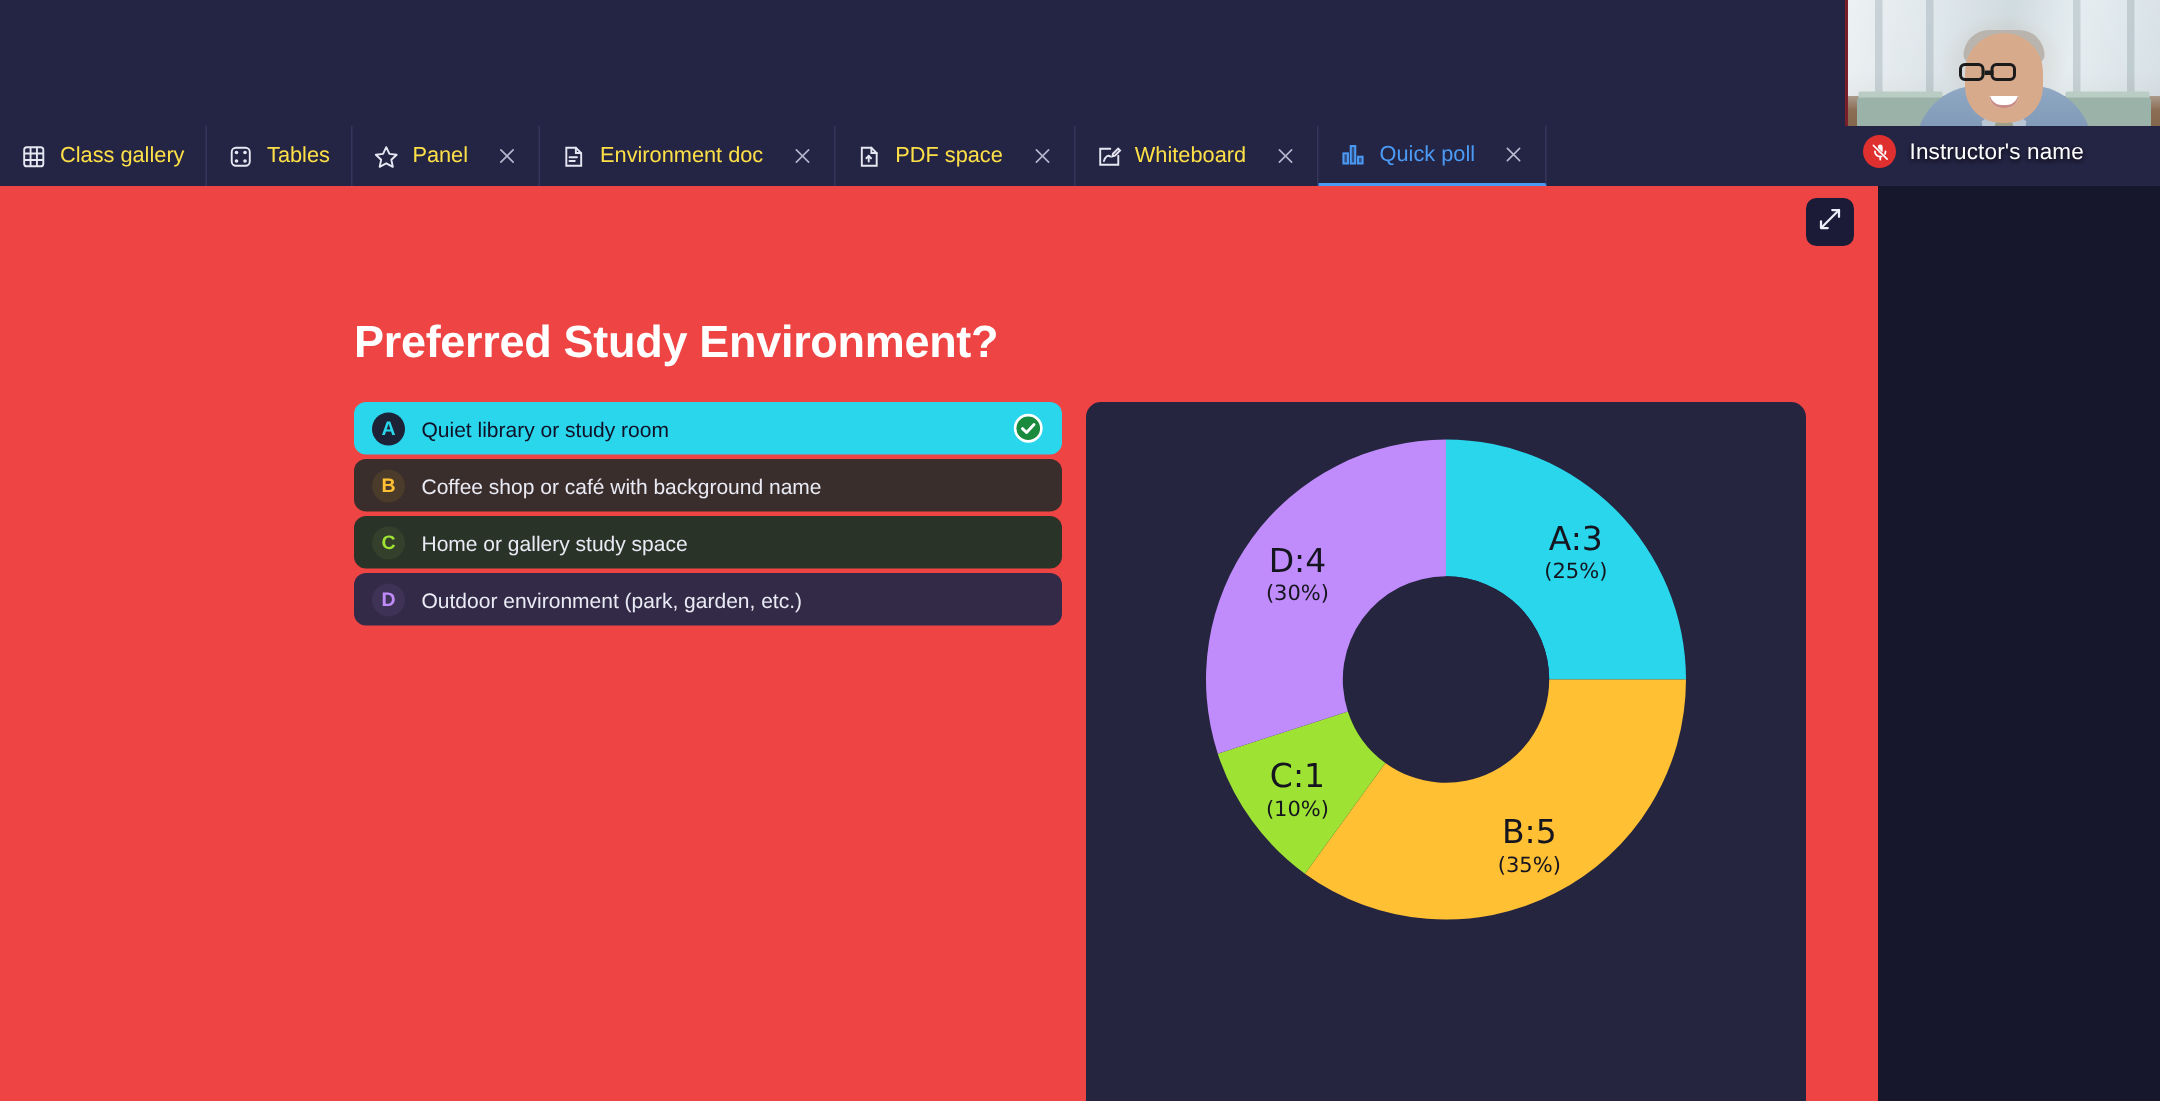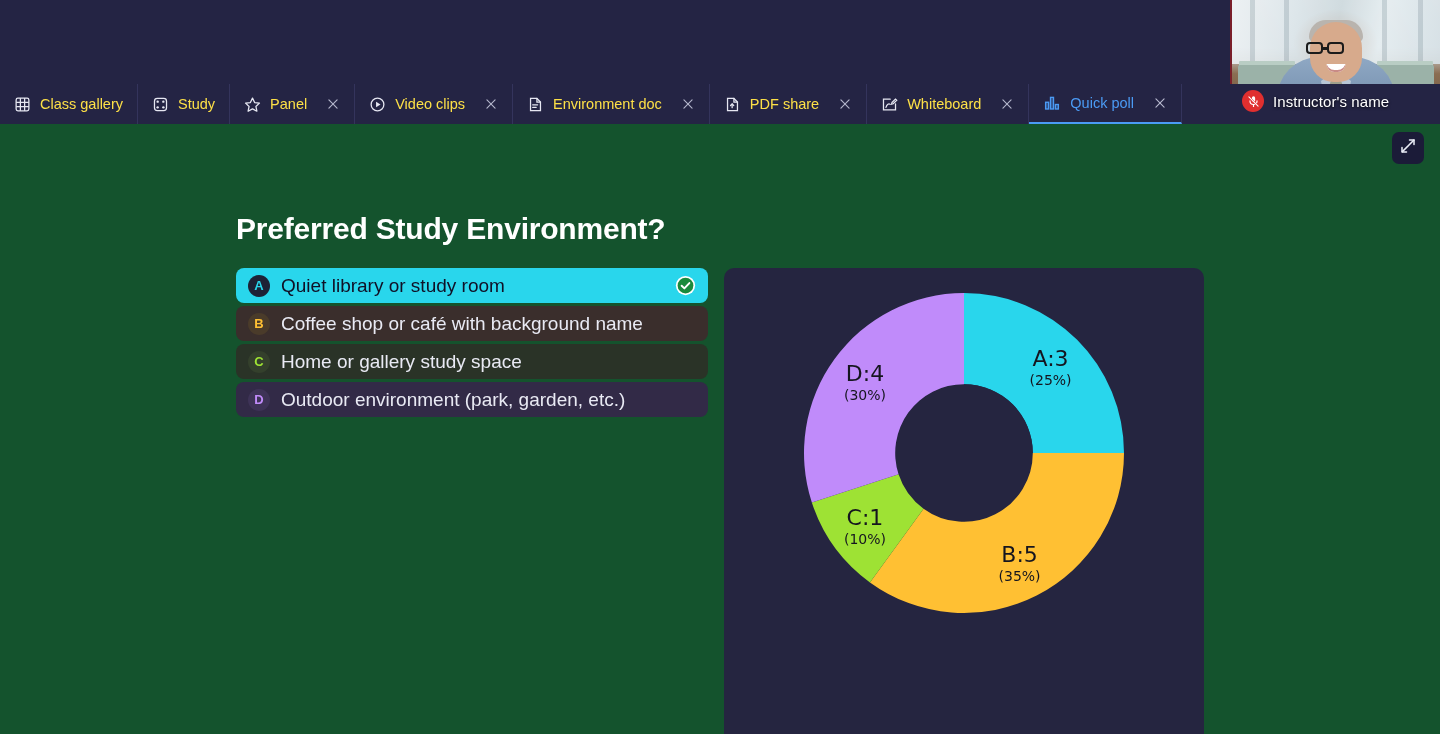--- a/index.html
+++ b/index.html
@@ -82,42 +82,42 @@
     border-right: 1px solid #34345c;
   }
   .tab .tab-label { line-height: 1; }
   .tab .tab-ico { display: flex; align-items: center; color: #e6e7f2; }
   .tab .tab-close { margin-left: 10px; color: #b5b7cc; display: flex; align-items: center; }
   .tab.active { color: #4b9bf5; border-bottom: 2.5px solid #4b9bf5; }
   .tab.active .tab-ico { color: #4b9bf5; }
   .tab.active .tab-close { color: #b9bbd0; }
 
   
-  .content { position: absolute; left: 0; top: 124px; width: 1440px; height: 610px; background: #14532d; }
+  .content { position: absolute; left: 0; top: 124px; width: 1252px; height: 610px; background: #ef4444; }
   .expand-btn {
     position: absolute; right: 16px; top: 8px; width: 32px; height: 32px;
     border-radius: 7px; background: #1b1b38; display: flex; align-items: center; justify-content: center;
     cursor: pointer;
   }
   .poll-title {
     position: absolute; left: 236px; top: 88px;
     color: #ffffff; font-size: 30px; font-weight: bold; letter-spacing: -.2px;
   }
   .options { position: absolute; left: 236px; top: 144px; width: 472px; }
   .option {
     position: relative; display: flex; align-items: center; gap: 11px;
     height: 35px; border-radius: 8px; margin-bottom: 3px; padding: 0 12px;
     cursor: pointer;
   }
   .option .badge {
     width: 22px; height: 22px; border-radius: 50%;
     display: flex; align-items: center; justify-content: center;
     font-size: 13px; font-weight: bold; flex: 0 0 auto;
   }
-  .option .opt-text { font-size: 19px; }
+  .option .opt-text { font-size: 14px; }
   .option.selected { background: #29d6ec; }
   .option.selected .opt-text { color: #101026; }
   .option.selected .badge { background: #1d2236; color: #29d6ec; }
   .option .check { margin-left: auto; width: 21px; height: 21px; flex: 0 0 auto; }
 
   
   .chart-card {
     position: absolute; left: 724px; top: 144px; width: 480px; height: 554px;
     background: #252540; border-radius: 10px;
   }
@@ -187,54 +187,39 @@
     <div class="tab">
       <span class="tab-ico">
         <svg width="17" height="17" viewBox="0 0 24 24" fill="none" stroke="currentColor" stroke-width="1.8">
           <rect x="3.5" y="3.5" width="17" height="17" rx="4"></rect>
           <circle cx="8" cy="8" r="1.7" fill="currentColor" stroke="none"></circle>
             <circle cx="16" cy="8" r="1.7" fill="currentColor" stroke="none"></circle>
           <circle cx="8" cy="16" r="1.7" fill="currentColor" stroke="none"></circle>
             <circle cx="16" cy="16" r="1.7" fill="currentColor" stroke="none"></circle>
         </svg>
       </span>
-      <span class="tab-label">Study</span>
+      <span class="tab-label">Tables</span>
     </div>
 
     <div class="tab">
       <span class="tab-ico">
         <svg width="17" height="17" viewBox="0 0 24 24" fill="none" stroke="currentColor" stroke-width="1.8" stroke-linejoin="round">
           <polygon points="12,3 15,9.3 21.8,10.1 16.8,14.8 18.2,21.5 12,18.2 5.8,21.5 7.2,14.8 2.2,10.1 9,9.3"></polygon>
         </svg>
       </span>
       <span class="tab-label">Panel</span>
       <span class="tab-close">
         <svg width="14" height="14" viewBox="0 0 24 24" stroke="currentColor" stroke-width="1.9" stroke-linecap="round">
             <line x1="5" y1="5" x2="19" y2="19"></line>
             <line x1="19" y1="5" x2="5" y2="19"></line>
           </svg>
       </span>
     </div>
 
 
-    <div class="tab">
-      <span class="tab-ico">
-        <svg width="17" height="17" viewBox="0 0 24 24" fill="none" stroke="currentColor" stroke-width="1.8">
-          <circle cx="12" cy="12" r="9"></circle>
-            <polygon points="10,8.2 16.2,12 10,15.8" fill="currentColor" stroke="none"></polygon>
-        </svg>
-      </span>
-      <span class="tab-label">Video clips</span>
-      <span class="tab-close">
-        <svg width="14" height="14" viewBox="0 0 24 24" stroke="currentColor" stroke-width="1.9" stroke-linecap="round">
-            <line x1="5" y1="5" x2="19" y2="19"></line>
-            <line x1="19" y1="5" x2="5" y2="19"></line>
-          </svg>
-      </span>
-    </div>
 
     <div class="tab">
       <span class="tab-ico">
         <svg width="17" height="17" viewBox="0 0 24 24" fill="none" stroke="currentColor" stroke-width="1.8" stroke-linecap="round">
           <path d="M5 3.5h9l5 5v12H5z"></path>
             <path d="M14 3.5V8.5h5"></path>
           <line x1="8" y1="12.5" x2="15" y2="12.5"></line>
             <line x1="8" y1="16" x2="13" y2="16"></line>
         </svg>
       </span>
@@ -249,21 +234,21 @@
 
     <div class="tab">
       <span class="tab-ico">
         <svg width="17" height="17" viewBox="0 0 24 24" fill="none" stroke="currentColor" stroke-width="1.8" stroke-linecap="round">
           <path d="M5 3.5h9l5 5v12H5z"></path>
             <path d="M14 3.5V8.5h5"></path>
           <line x1="11.5" y1="16.5" x2="11.5" y2="11.5"></line>
             <path d="M9.3 13.4l2.2-2.2 2.2 2.2"></path>
         </svg>
       </span>
-      <span class="tab-label">PDF share</span>
+      <span class="tab-label">PDF space</span>
       <span class="tab-close">
         <svg width="14" height="14" viewBox="0 0 24 24" stroke="currentColor" stroke-width="1.9" stroke-linecap="round">
             <line x1="5" y1="5" x2="19" y2="19"></line>
             <line x1="19" y1="5" x2="5" y2="19"></line>
           </svg>
       </span>
     </div>
 
     <div class="tab">
       <span class="tab-ico">

